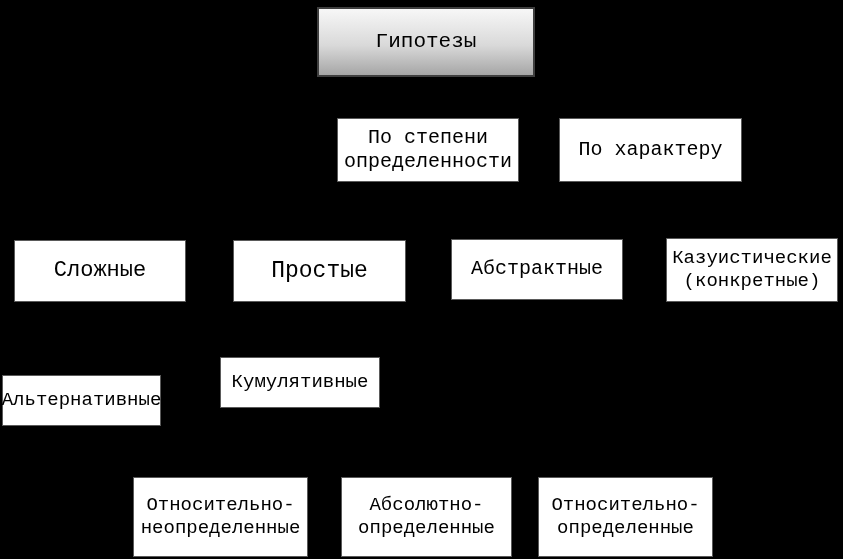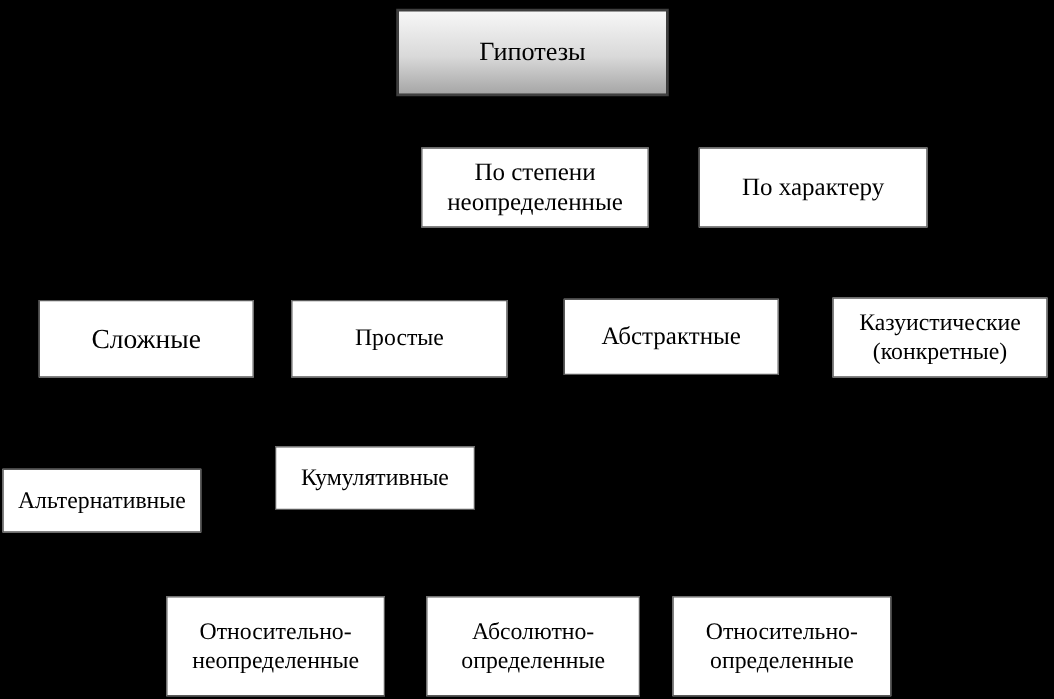--- a/index.html
+++ b/index.html
@@ -6,21 +6,21 @@
     margin: 0;
     padding: 0;
     background: #000;
   }
   .canvas {
     position: relative;
     width: 843px;
     height: 559px;
     background: var(--background, #000000);
     overflow: hidden;
-    font-family: Liberation Serif, serif;
+    font-family: Liberation Mono, monospace;
   }
   .node {
     position: absolute;
     box-sizing: border-box;
     background: var(--node-fill, #ffffff);
     border: 1px solid var(--node-border, #5a5a5a);
     color: var(--text, #000000);
     display: flex;
     align-items: center;
     justify-content: center;
@@ -38,27 +38,27 @@
 </style>
 </head>
 <body>
 
 <div class="canvas">
 
   <div class="node root" style="left:317px; top:7px; width:218px; height:70px; font-size:21px;">Гипотезы</div>
 
 
   <div class="node" style="left:337px; top:118px; width:182px; height:64px; font-size:20px;">По степени
-неопределенные</div>
+определенности</div>
 
   <div class="node" style="left:559px; top:118px; width:183px; height:64px; font-size:20px;">По характеру</div>
 
-  <div class="node" style="left:31px; top:240px; width:172px; height:62px; font-size:22px;text-align:center;">Сложные</div>
+  <div class="node" style="left:14px; top:240px; width:172px; height:62px; font-size:22px;text-align:center;">Сложные</div>
 
-  <div class="node" style="left:233px; top:240px; width:173px; height:62px; font-size:19px;">Простые</div>
+  <div class="node" style="left:233px; top:240px; width:173px; height:62px; font-size:23px;">Простые</div>
 
   <div class="node" style="left:666px; top:238px; width:172px; height:64px; font-size:19px;">Казуистические
 (конкретные)</div>
 
   <div class="node" style="left:451px; top:239px; width:172px; height:61px; font-size:20px;">Абстрактные</div>
 
   <div class="node" style="left:2px; top:375px; width:159px; height:51px; font-size:19px;">Альтернативные</div>
 
   <div class="node" style="left:220px; top:357px; width:160px; height:51px; font-size:19px;">Кумулятивные</div>
 

